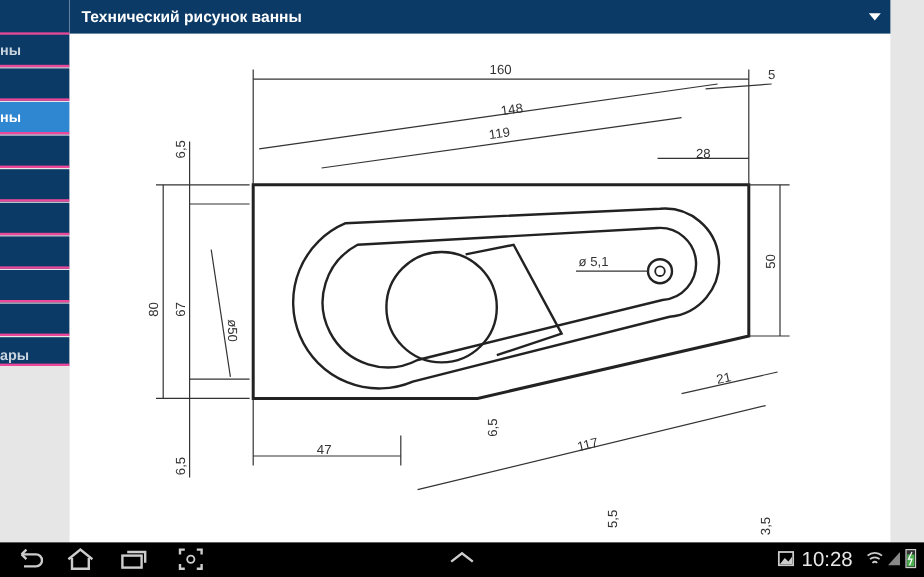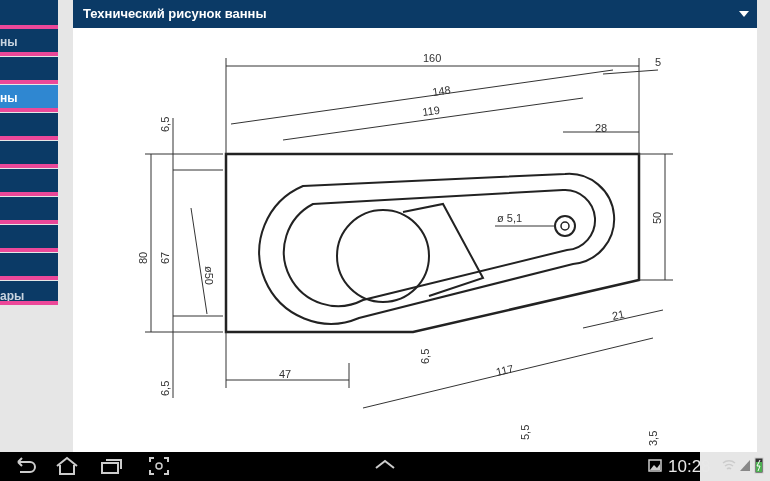--- a/index.html
+++ b/index.html
@@ -1,24 +1,24 @@
 <!DOCTYPE html>
 <html><head>
 <meta charset="utf-8">
 <style>
   html, body { margin:0; padding:0; }
   body { width:770px; height:481px; overflow:hidden; background:#e6e6e6; font-family:"Liberation Sans", sans-serif; position:relative; }
   .sidebar { position:absolute; left:0; top:0; width:58px; height:312px; }
-  .side-item { position:absolute; left:0; width:58px; height:27px; background:#0b3a66; border-bottom:4px solid #ec4899; color:#c9d4df; font-size:12px; font-weight:bold; line-height:27px; overflow:hidden; white-space:nowrap; box-sizing:border-box; }
+  .side-item { position:absolute; left:0; width:58px; height:27px; background:#0b3a66; border-bottom:2px solid #ec4899; color:#c9d4df; font-size:12px; font-weight:bold; line-height:27px; overflow:hidden; white-space:nowrap; box-sizing:border-box; }
   .side-item.active { background:#2f87d1; color:#fff; }
-  .panel { position:absolute; left:73px; top:0; width:684px; height:452px; background:#fff; }
+  .panel { position:absolute; left:58px; top:0; width:684px; height:452px; background:#fff; }
   .panel-header { position:absolute; left:0; top:0; width:684px; height:28px; background:#0b3a66; color:#fff; font-size:13px; font-weight:bold; line-height:28px; padding-left:10px; box-sizing:border-box; }
   .dropdown-arrow { position:absolute; right:8px; top:11px; width:0; height:0; border-left:5px solid transparent; border-right:5px solid transparent; border-top:6px solid #fff; cursor:pointer; }
   .drawing { position:absolute; left:0; top:28px; }
-  .navbar { position:absolute; left:0; top:452px; width:700px; height:29px; background:#000;text-decoration:underline; }
+  .navbar { position:absolute; left:0; top:452px; width:770px; height:29px; background:#000;text-decoration:underline; }
   .nav-icon { position:absolute; top:4px; }
   .clock { position:absolute; left:668px; top:5px; color:#e8e8e8; font-size:17px; }
   svg text { font-family:"Liberation Sans", sans-serif; }
 </style>
 </head>
 <body>
 
 <div class="sidebar">
   <div class="side-item" style="top:0px;height:29px;"><span></span></div>
   <div class="side-item" style="top:29px;"><span>ны</span></div>

